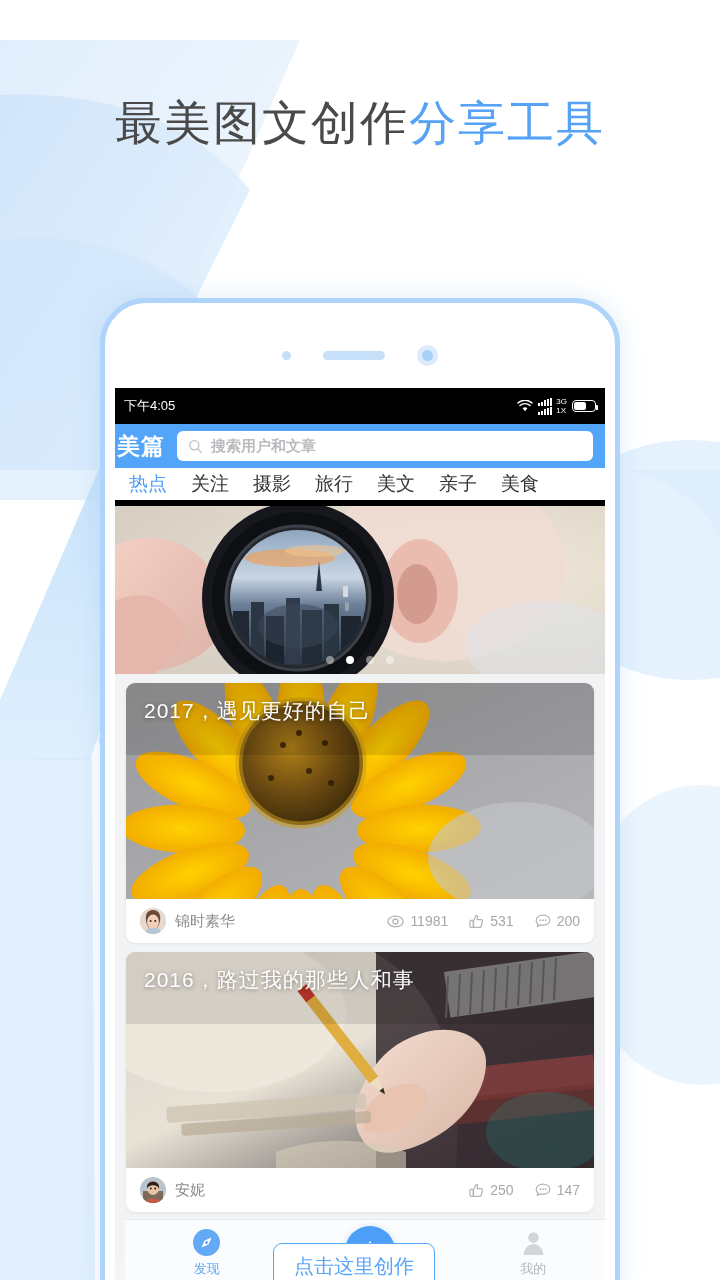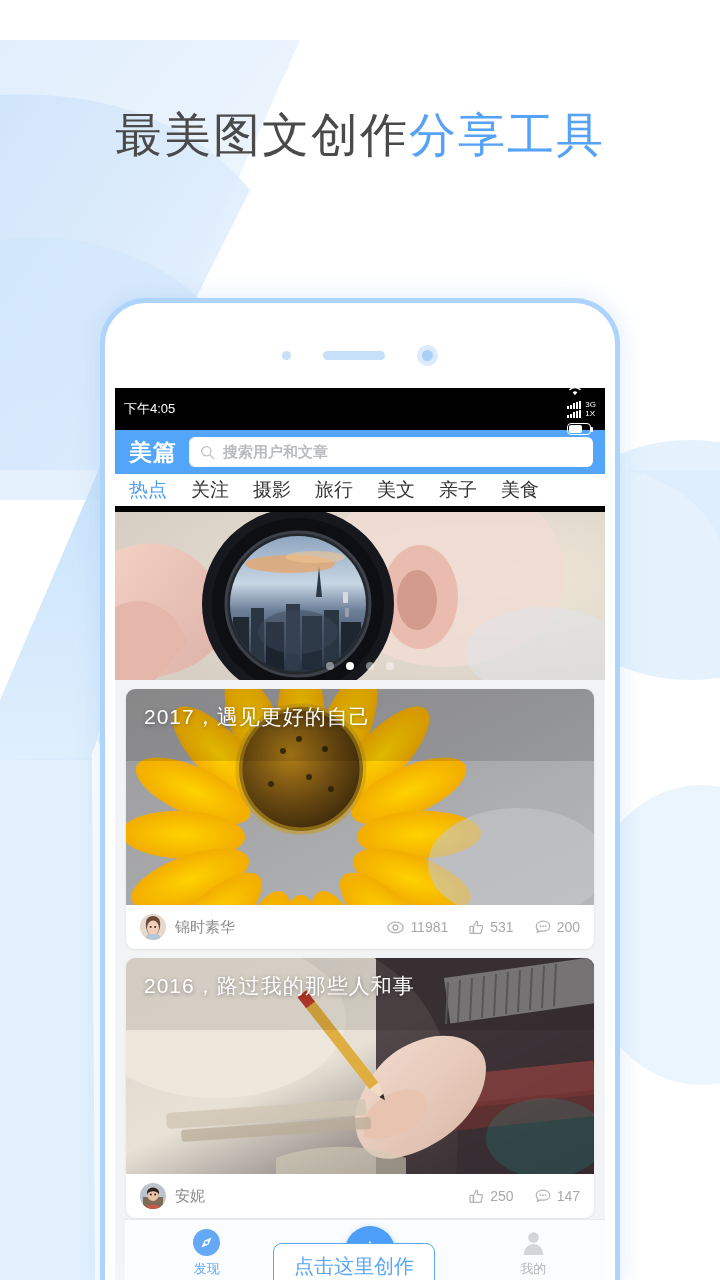--- a/index.html
+++ b/index.html
@@ -9,21 +9,21 @@
     background:#ffffff;
     position:relative;
     overflow:hidden;
   }
 
   
   #bg { position:absolute; inset:0; width:720px; height:1280px; }
 
   
   .headline {
-    position:absolute; top:104px; left:0; width:720px;
+    position:absolute; top:92px; left:0; width:720px;
     text-align:center;
     font-size:47px;
     letter-spacing:2px;
     white-space:nowrap;
     z-index:5;
   }
   .headline .dark { color:#4a4a4a; }
   .headline .blue { color:#55a2f7; }
 
   
@@ -63,43 +63,43 @@
   
   .screen {
     position:absolute; left:10px; top:85px;
     width:490px; height:895px;
     background:#f4f5f7;
     overflow:hidden;
   }
 
   
   .statusbar {
-    height:42px; background:#000; color:#fff;
+    height:36px; background:#000; color:#fff;
     display:flex; align-items:center; justify-content:space-between;
     padding:16px 9px; font-size:13px;
   }
-  .sb-right { display:flex; gap:5px;flex-direction:column; }
+  .sb-right { display:flex; align-items:center; gap:5px; }
   .sig-stack { display:flex; flex-direction:column; gap:1px; }
   .sig-row { display:flex; align-items:flex-end; gap:4px; }
   .bars { display:flex; align-items:flex-end; gap:1px; height:8px; }
   .bars i { width:2px; background:#fff; display:block; }
   .bars i:nth-child(1){height:3px}.bars i:nth-child(2){height:4px}
   .bars i:nth-child(3){height:6px}.bars i:nth-child(4){height:7px}.bars i:nth-child(5){height:8px}
   .net-label { font-size:8px; line-height:8px; }
   .battery {
     width:24px; height:12px; border:1.5px solid #fff; border-radius:4px;
     position:relative; display:flex; align-items:center; padding:1px;
   }
   .battery::after{content:"";position:absolute;right:-3px;top:3.5px;width:2px;height:5px;background:#fff;border-radius:0 1px 1px 0;}
   .battery i{display:block;height:100%;width:62%;background:#fff;border-radius:2px;}
 
   
   .app-header {
     height:44px; background:#53a5f9;
-    display:flex; align-items:center; padding:0 12px 0 14px; gap:12px;justify-content:center;
+    display:flex; align-items:center; padding:0 12px 0 2px; gap:12px;justify-content:center;
   }
   .logo { color:#fff; font-size:23px; font-weight:bold; letter-spacing:1px; white-space:nowrap; }
   .searchbar {
     flex:1; height:30px; background:#fff; border-radius:6px;
     display:flex; align-items:center; gap:8px; padding:0 11px;
   }
   .search-ph { color:#b9bbbe; font-size:15px;font-weight:bold; }
 
   
   .tabbar {

